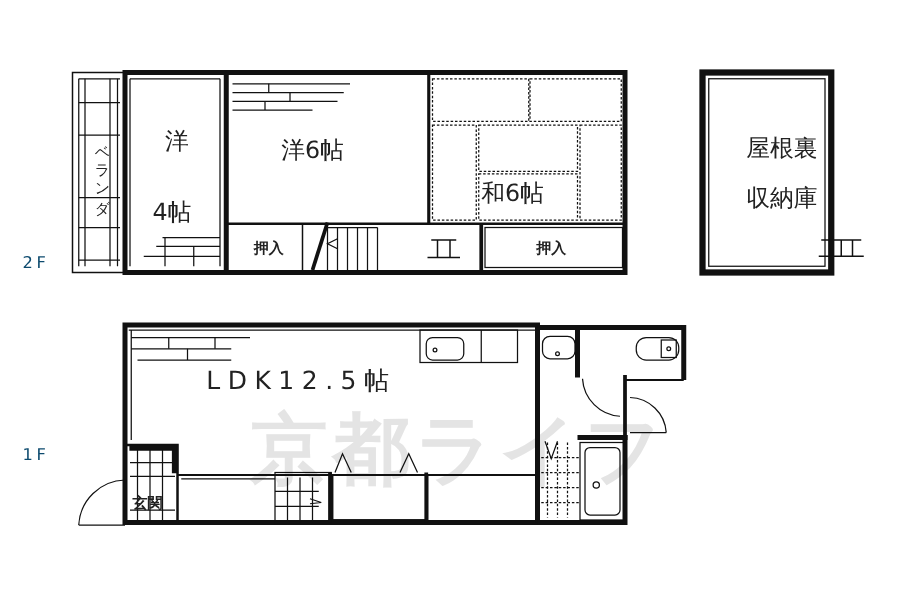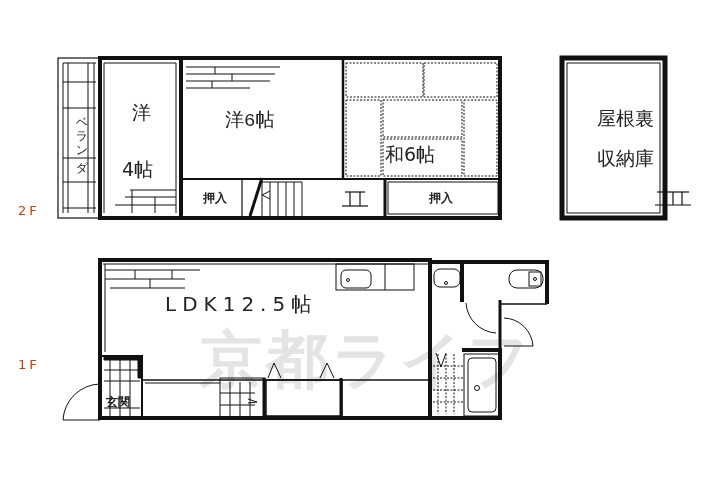--- a/index.html
+++ b/index.html
@@ -2,21 +2,21 @@
 <html><head>
 <meta charset="utf-8">
 <style>
   html, body { margin:0; padding:0; background:#ffffff; }
   body { width:720px; height:480px; position:relative; overflow:hidden; font-family:"DejaVu Sans", sans-serif; color:#222; }
   svg.plan { position:absolute; left:0; top:0; }
   .lbl { position:absolute; white-space:nowrap; color:#222; font-family:"DejaVu Sans", sans-serif; }
   .big { font-size:20px; letter-spacing:2px; }
   .med { font-size:19px; }
   .small { font-size:12px;font-weight:bold; }
-  .floor { font-size:13px; letter-spacing:3px; color:#c2410c; }
+  .floor { font-size:13px; letter-spacing:3px; color:#0c4a6e; }
   .vert { writing-mode:vertical-rl; font-size:12px; letter-spacing:1px; }
   .wm { position:absolute; font-size:62px; font-weight:bold; color:#e4e4e4; letter-spacing:4px; font-family:"DejaVu Sans", sans-serif; }
 </style>
 </head>
 <body>
 
 <div class="wm" style="left:200px; top:318px;">京都ライフ</div>
 
 <svg class="plan" width="720" height="480" viewBox="0 0 720 480">
   <g fill="none" stroke="#111">
@@ -195,21 +195,21 @@
     <circle cx="477" cy="388" r="2.5" stroke-width="1"></circle>
   </g>
 </svg>
 
 <div class="lbl floor" style="left:18px; top:203px;">2F</div>
 <div class="lbl floor" style="left:18px; top:357px;">1F</div>
 
 <div class="lbl vert" style="left:73px; top:108px;">ベランダ</div>
 <div class="lbl med" style="left:132px; top:100px;">洋</div>
 <div class="lbl med" style="left:122px; top:157px;">4帖</div>
-<div class="lbl med" style="left:225px; top:107px;font-family:Liberation Mono, monospace;">洋6帖</div>
+<div class="lbl med" style="left:225px; top:107px;">洋6帖</div>
 <div class="lbl med" style="left:385px; top:105px;margin-top:37px;">和6帖</div>
 <div class="lbl small" style="left:203px; top:190px;">押入</div>
 <div class="lbl small" style="left:429px; top:190px;">押入</div>
 <div class="lbl med" style="left:597px; top:106px;">屋根裏</div>
 <div class="lbl med" style="left:597px; top:146px;text-align:center;">収納庫</div>
 
 <div class="lbl big" style="left:165px; top:291px; letter-spacing:6px;">LDK12.5帖</div>
 <div class="lbl small" style="left:106px; top:394px;">玄関</div>
 
 </body></html>

